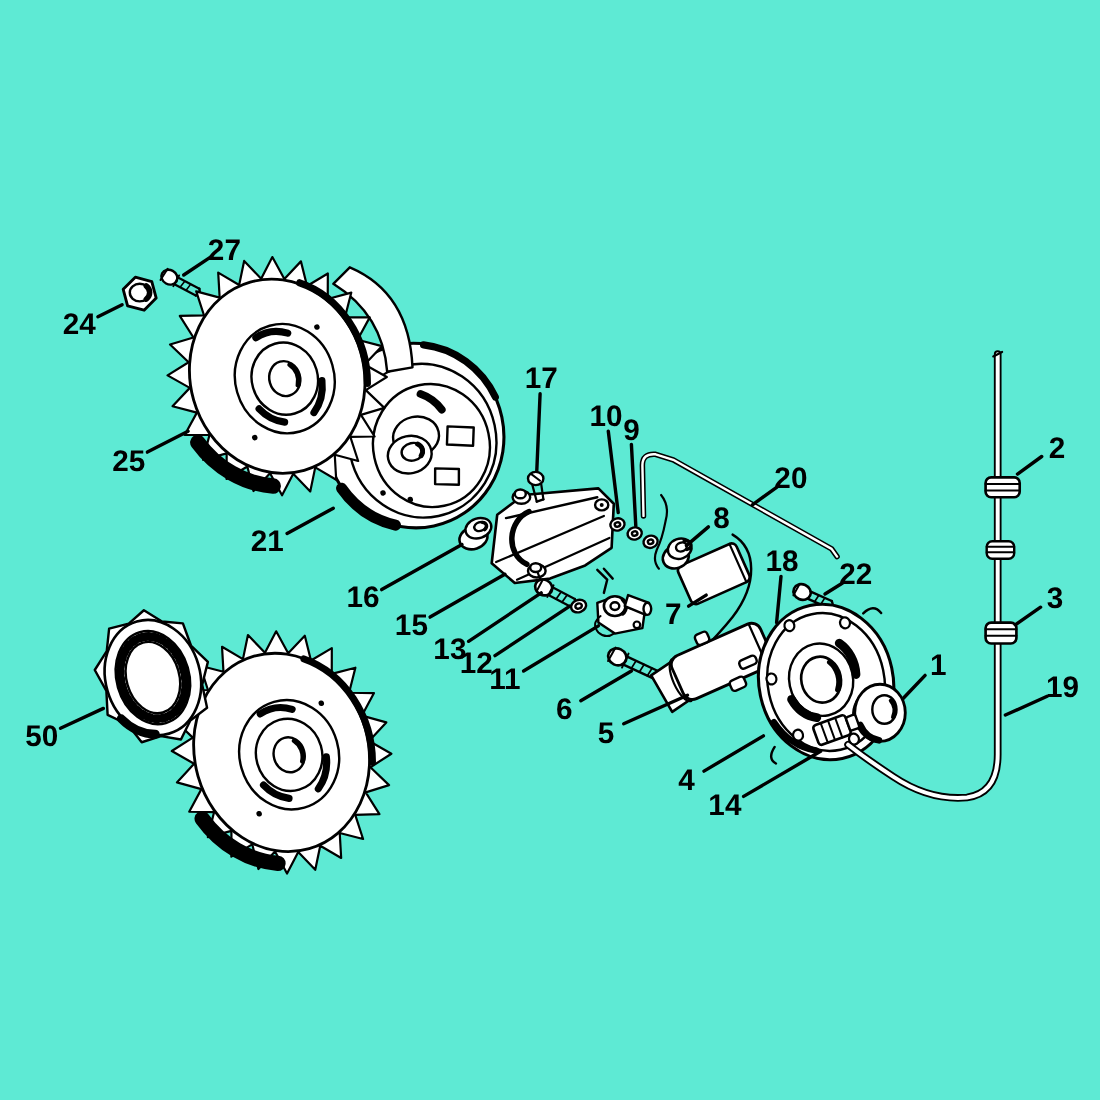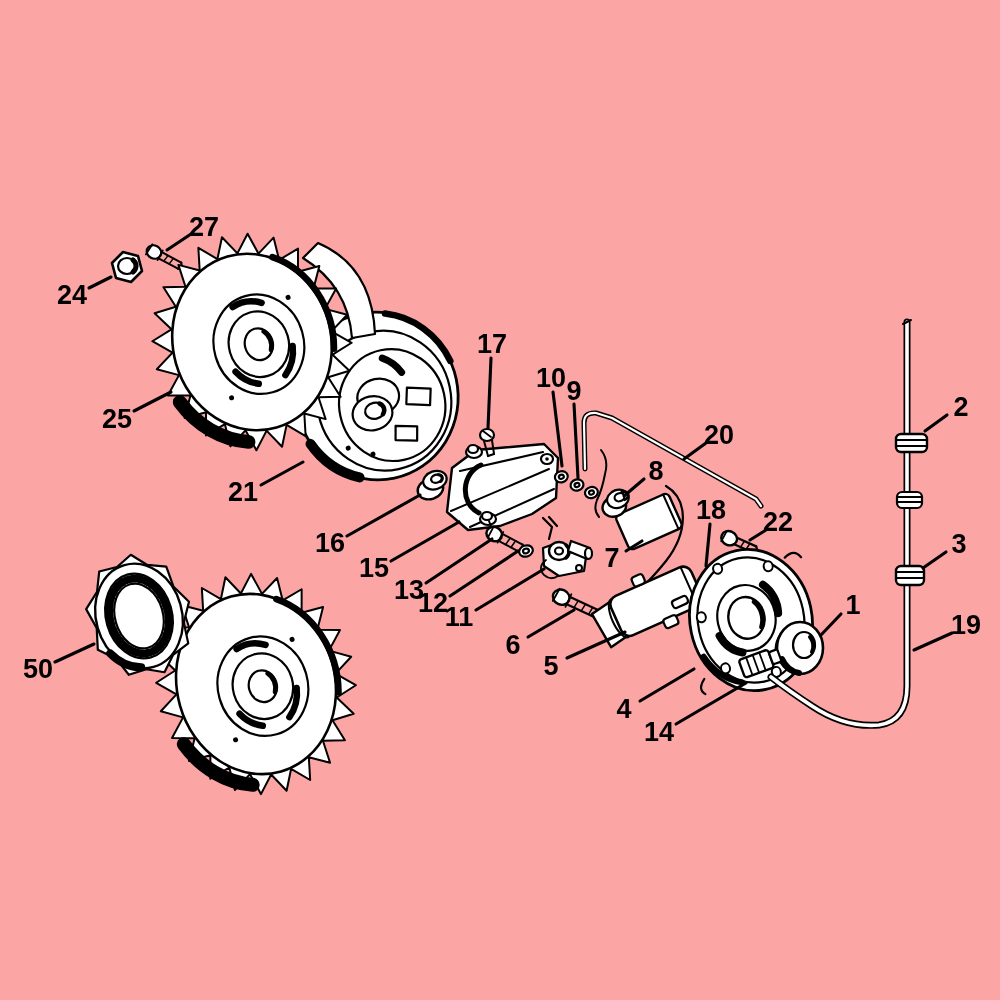--- a/index.html
+++ b/index.html
@@ -1,16 +1,16 @@
 <!DOCTYPE html>
 <html><head>
 <meta charset="utf-8">
 <style>
   html,body{margin:0;padding:0;background:#fff;}
-  .stage{position:relative;width:1000px;height:1000px;background:#fca5a5;overflow:hidden;
+  .stage{position:relative;width:1000px;height:1000px;background:#5eead4;overflow:hidden;
          font-family:"Liberation Sans",sans-serif;}
   svg{display:block;}
   .callout{font:700 27px "Liberation Sans",sans-serif;fill:#000;text-anchor:middle;}
   .leader{stroke:#000;stroke-width:3.1;stroke-linecap:round;}
 </style>
 </head>
 <body>
 
 <div class="stage">
 <svg width="1000" height="1000" viewBox="0 0 1000 1000">

